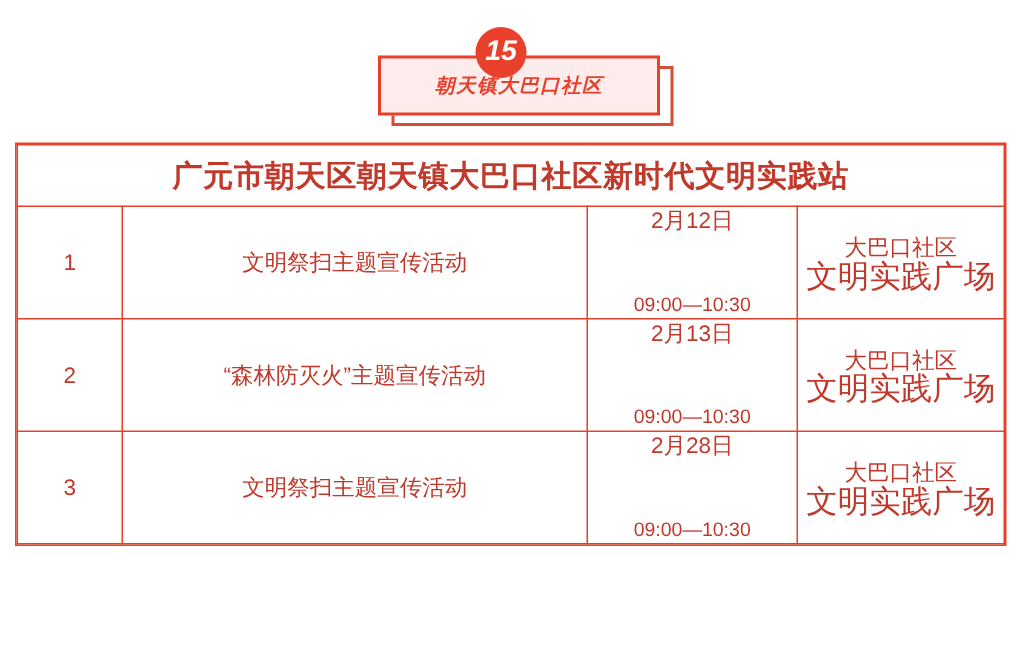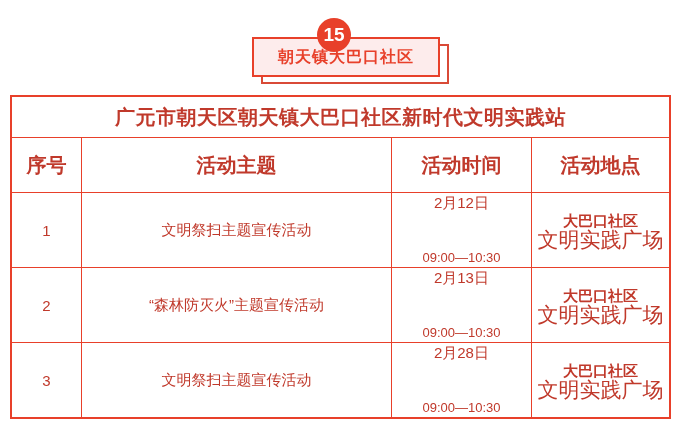--- a/index.html
+++ b/index.html
@@ -15,20 +15,21 @@
     position: relative;
   }
 
   
   .badge-wrap {
     position: absolute;
     left: 0;
     top: 10px;
     width: 683px;
     height: 72px;
+    font-style: italic;
   }
   .badge-number {
     position: absolute;
     left: 317px;
     top: 8px;
     width: 34px;
     height: 34px;
     border-radius: 50%;
     background: #e8402a;
     color: #ffffff;
@@ -51,21 +52,21 @@
   }
   .badge-title {
     position: absolute;
     left: 252px;
     top: 27px;
     width: 184px;
     height: 36px;
     background: #fdecec;
     border: 2px solid #e8402a;
     color: #e8402a;
-    font-size: 16px;
+    font-size: 13px;
     font-weight: bold;
     line-height: 36px;
     text-align: center;
     z-index: 2;
     letter-spacing: 1px;
   }
 
   
   .table-outer {
     position: absolute;
@@ -117,21 +118,20 @@
     line-height: 19px;
   }
   .time-range {
     font-size: 13px;
     line-height: 18px;
     margin-top: 37px;
   }
   .place-l1 {
     font-size: 15px;
     line-height: 19px;
-    font-weight: bold;
   }
   .place-l2 {
     font-size: 21px;
     line-height: 19px;
   }
   .footer-cell {
     height: 38px;
     text-align: left;
     padding-left: 14px;
     font-size: 15px;
@@ -152,26 +152,20 @@
     <colgroup>
       <col class="col-no">
       <col class="col-theme">
       <col class="col-time">
       <col class="col-place">
     </colgroup>
     <tbody>
       <tr>
         <td class="title-cell" colspan="4">广元市朝天区朝天镇大巴口社区新时代文明实践站</td>
       </tr>
-      <tr>
-        <td class="head-cell">序号</td>
-        <td class="head-cell">活动主题</td>
-        <td class="head-cell">活动时间</td>
-        <td class="head-cell">活动地点</td>
-      </tr>
 
       <tr class="data-row">
         <td class="cell-no">1</td>
         <td class="cell-theme">文明祭扫主题宣传活动</td>
         <td>
           <div class="time-date">2月12日</div>
           <div class="time-range">09:00—10:30</div>
         </td>
         <td>
           <div class="place-l1">大巴口社区</div>

